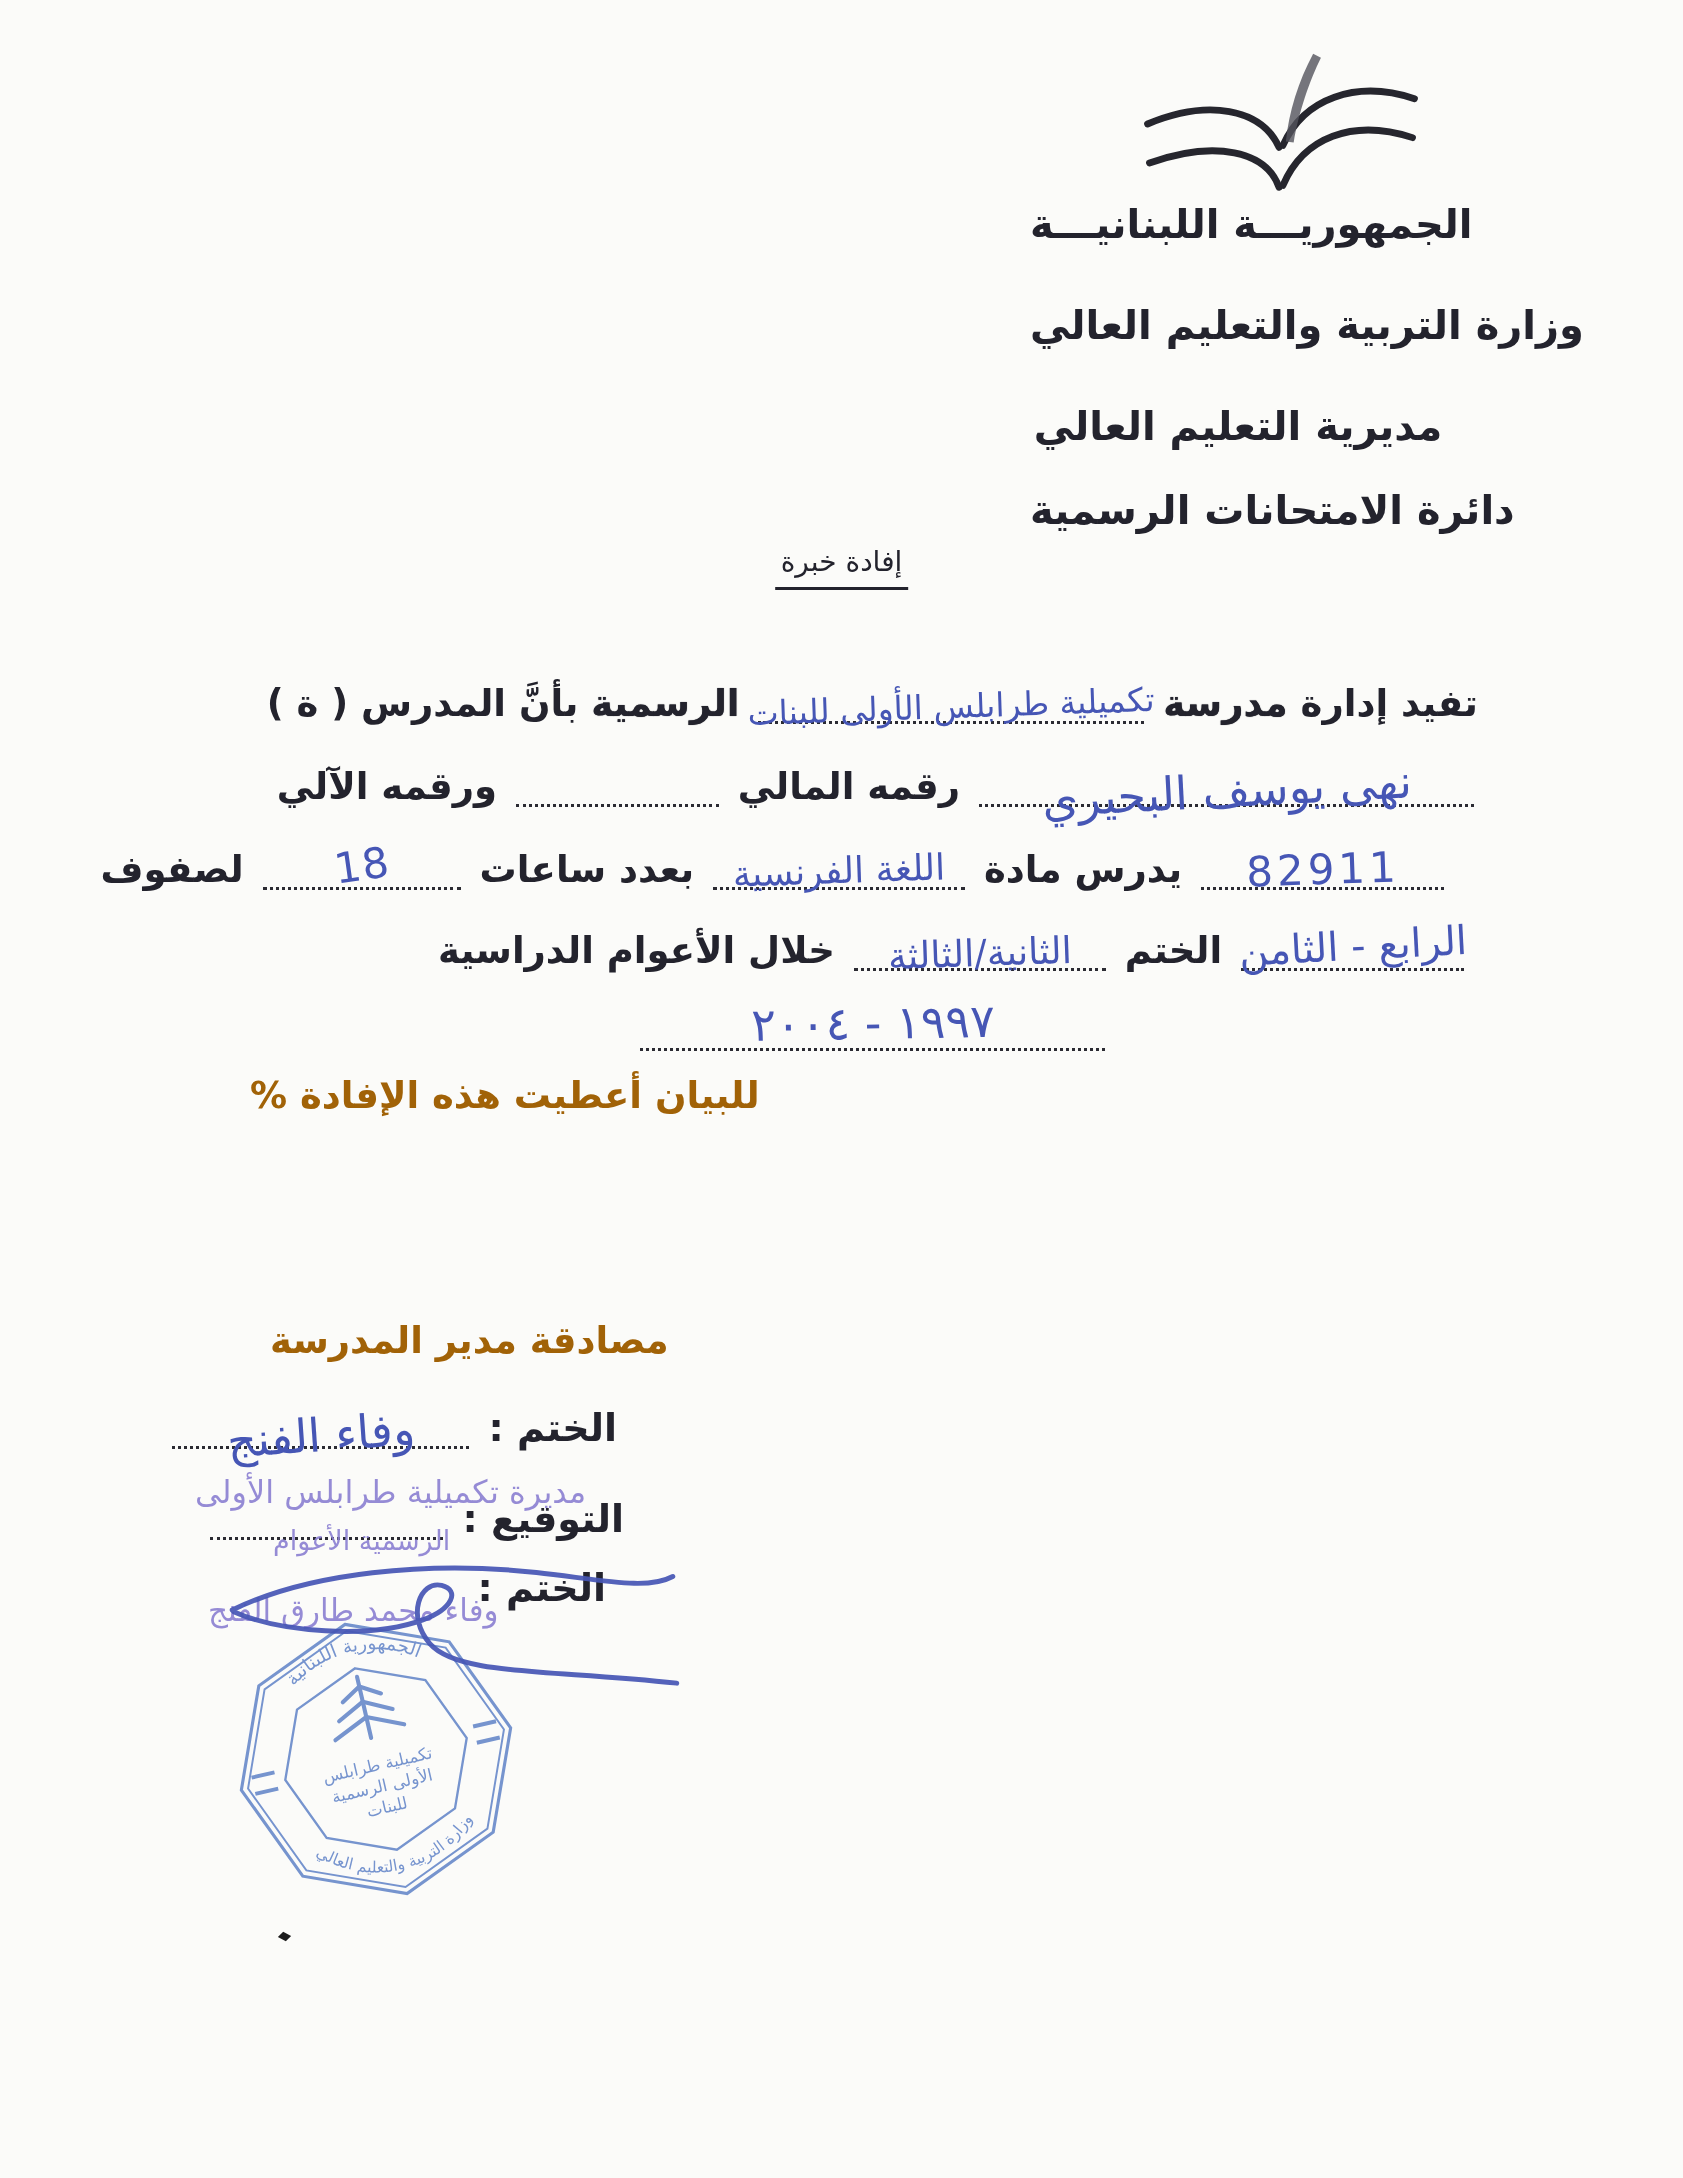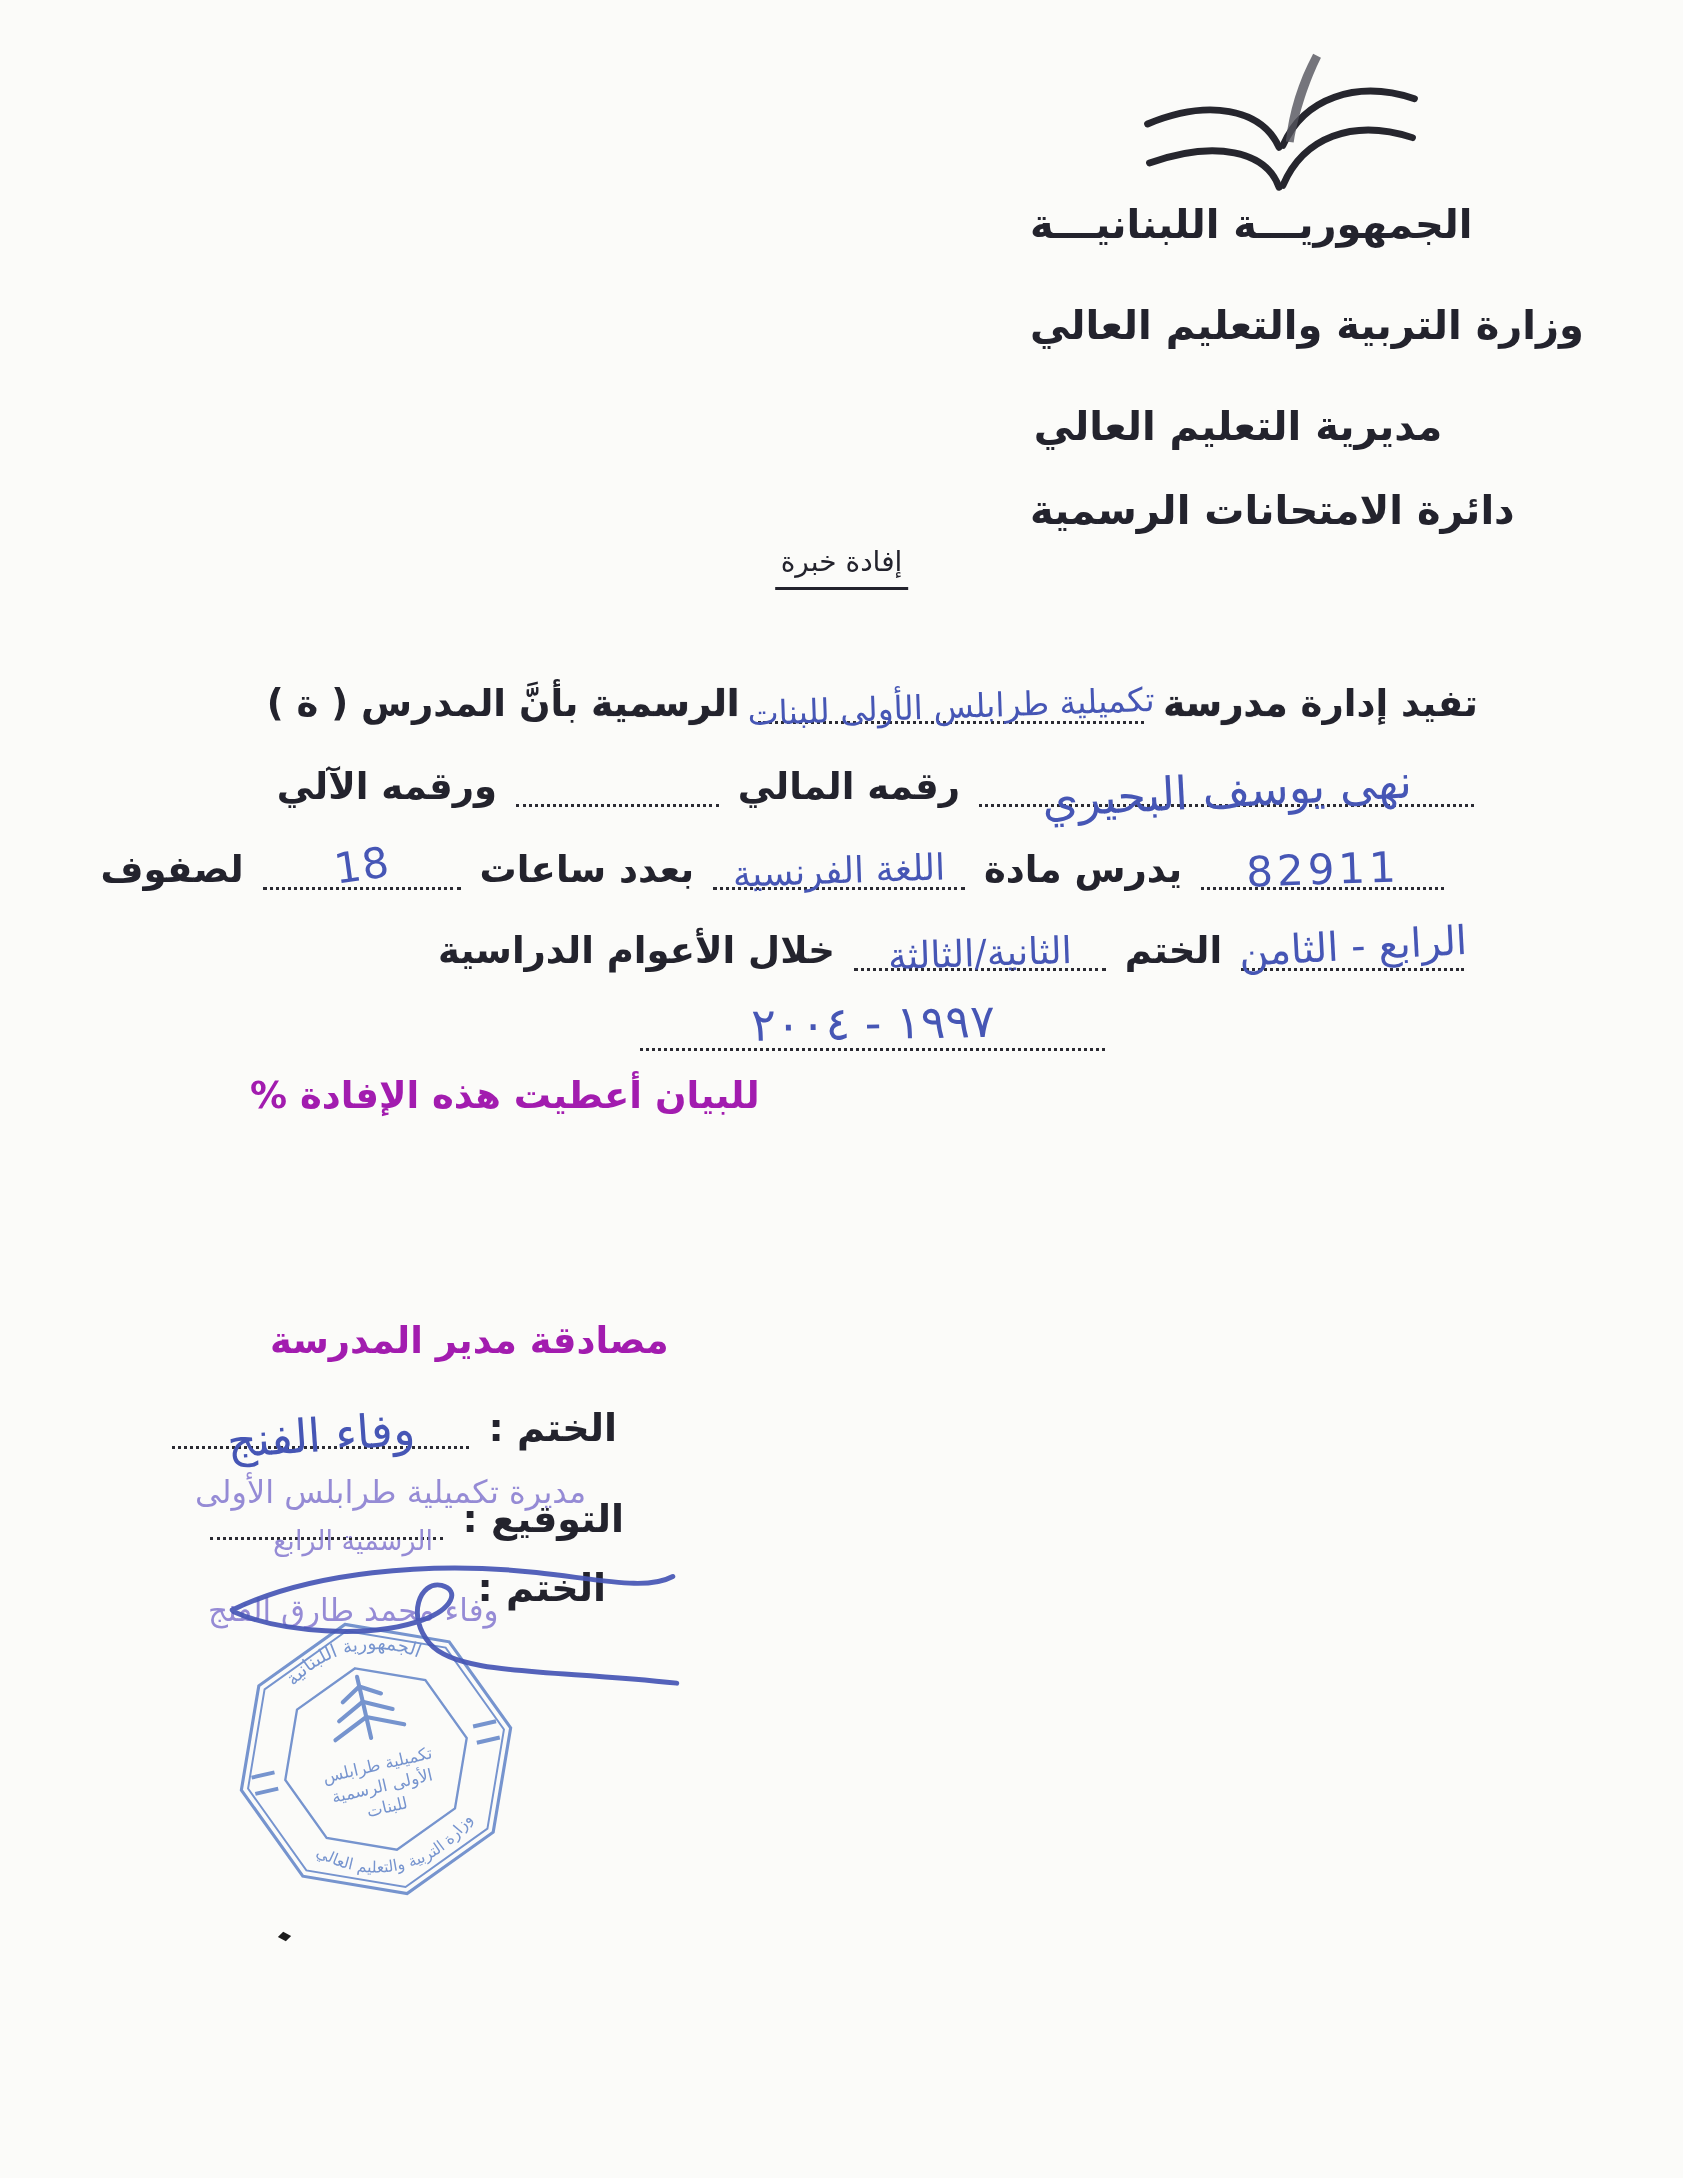--- a/index.html
+++ b/index.html
@@ -7,21 +7,21 @@
     position:relative;
     width:1683px;height:2178px;
     margin:0 auto;
     background:#fbfbf9;
     font-family:"DejaVu Sans",sans-serif;
     color:#23232d;
     overflow:hidden;
   }
   .abs{position:absolute;}
   
-  .print{font-weight:700;color:#a21caf;}
+  .print{font-weight:700;color:#a16207;}
   .hdr-line{left:1030px;width:416px;text-align:center;font-size:40px;font-weight:700;letter-spacing:0.5px;white-space:nowrap;}
   .doc-title{top:545px;left:50%;transform:translateX(-50%);font-size:28px;font-weight:400;border-bottom:3.5px solid #23232d;padding:0 6px 9px 6px;white-space:nowrap;}
   .bodyline{direction:rtl;text-align:right;font-size:37px;font-weight:700;white-space:nowrap;height:53px;}
   .bodyline .w{vertical-align:baseline;}
   .xb{text-shadow:0 0 0.8px #26262e;}
   
   .fill{
     display:inline-block;position:relative;
     height:40px;vertical-align:-8px;
     border-bottom:3.5px dotted #2b2b33;
@@ -127,21 +127,21 @@
   <div class="abs sig-row" style="top:1497px;right:1059px;">
     <span class="w">التوقيع :</span>
     <span class="fill" style="width:233px;"></span>
   </div>
 
   <div class="abs sig-row" style="top:1566px;right:1077px;">
     <span class="w">الختم :</span>
   </div>
 
   <div class="abs purple" style="top:1473px;left:195px;font-size:32px;direction:rtl;">مديرة تكميلية طرابلس الأولى</div>
-  <div class="abs purple" style="top:1525px;left:273px;font-size:27px;direction:rtl;">الرسمية الرابع</div>
+  <div class="abs purple" style="top:1525px;left:273px;font-size:27px;direction:rtl;">الرسمية الأعوام</div>
   <div class="abs purple" style="top:1592px;left:208px;font-size:31px;direction:rtl;letter-spacing:1px;">وفاء محمد طارق الفنج</div>
 
   <svg class="abs" style="left:220px;top:1533px;z-index:3;" width="465" height="163" viewBox="0 0 470 165">
     <g fill="none" stroke="#4656b5" stroke-width="5" stroke-linecap="round" opacity=".92">
       <path d="M12,78 C90,40 210,28 320,40 C390,48 432,58 458,44"></path>
       <path d="M14,80 C60,100 150,108 205,88 C235,77 243,58 224,53 C202,48 188,84 212,112 C240,144 330,138 462,152"></path>
     </g>
   </svg>
 
   <svg class="abs seal-svg" style="left:229px;top:1612px;" width="294" height="294" viewBox="0 0 300 300">

